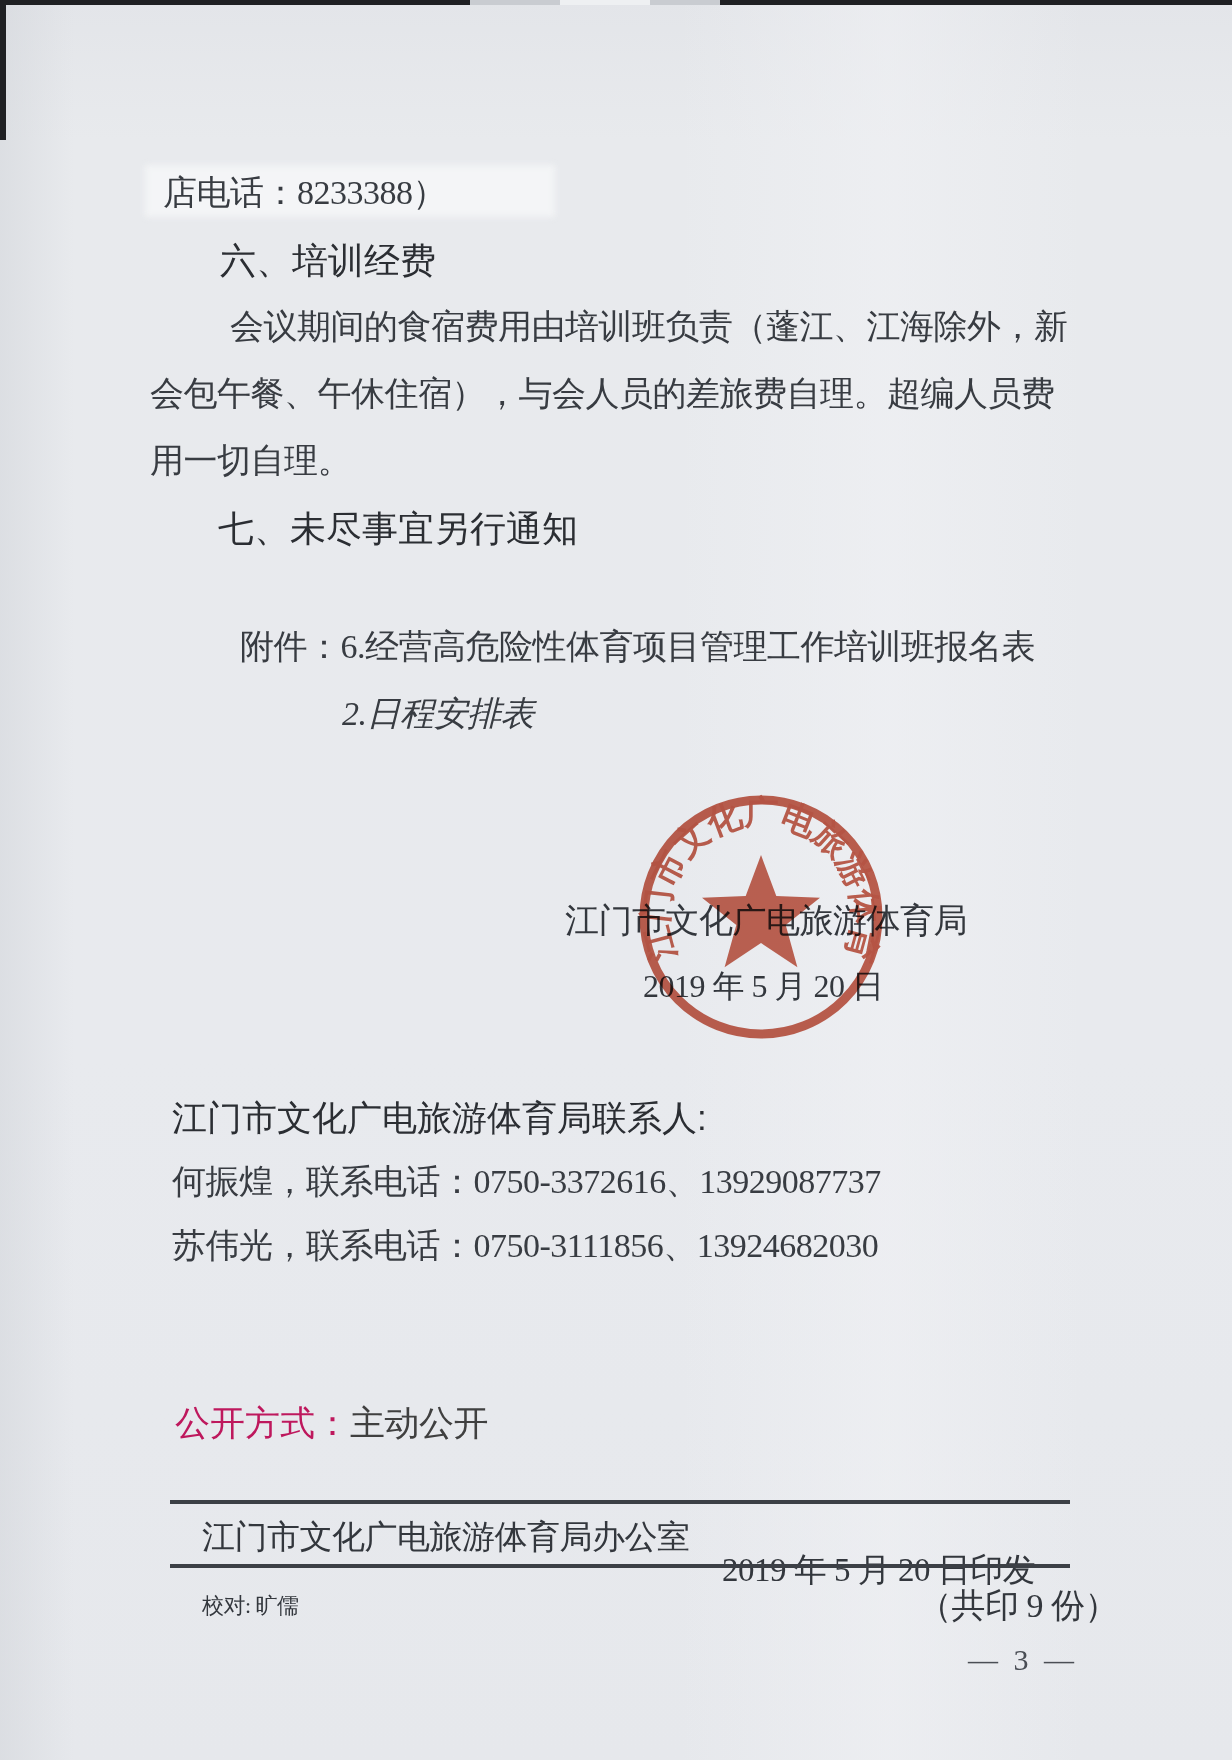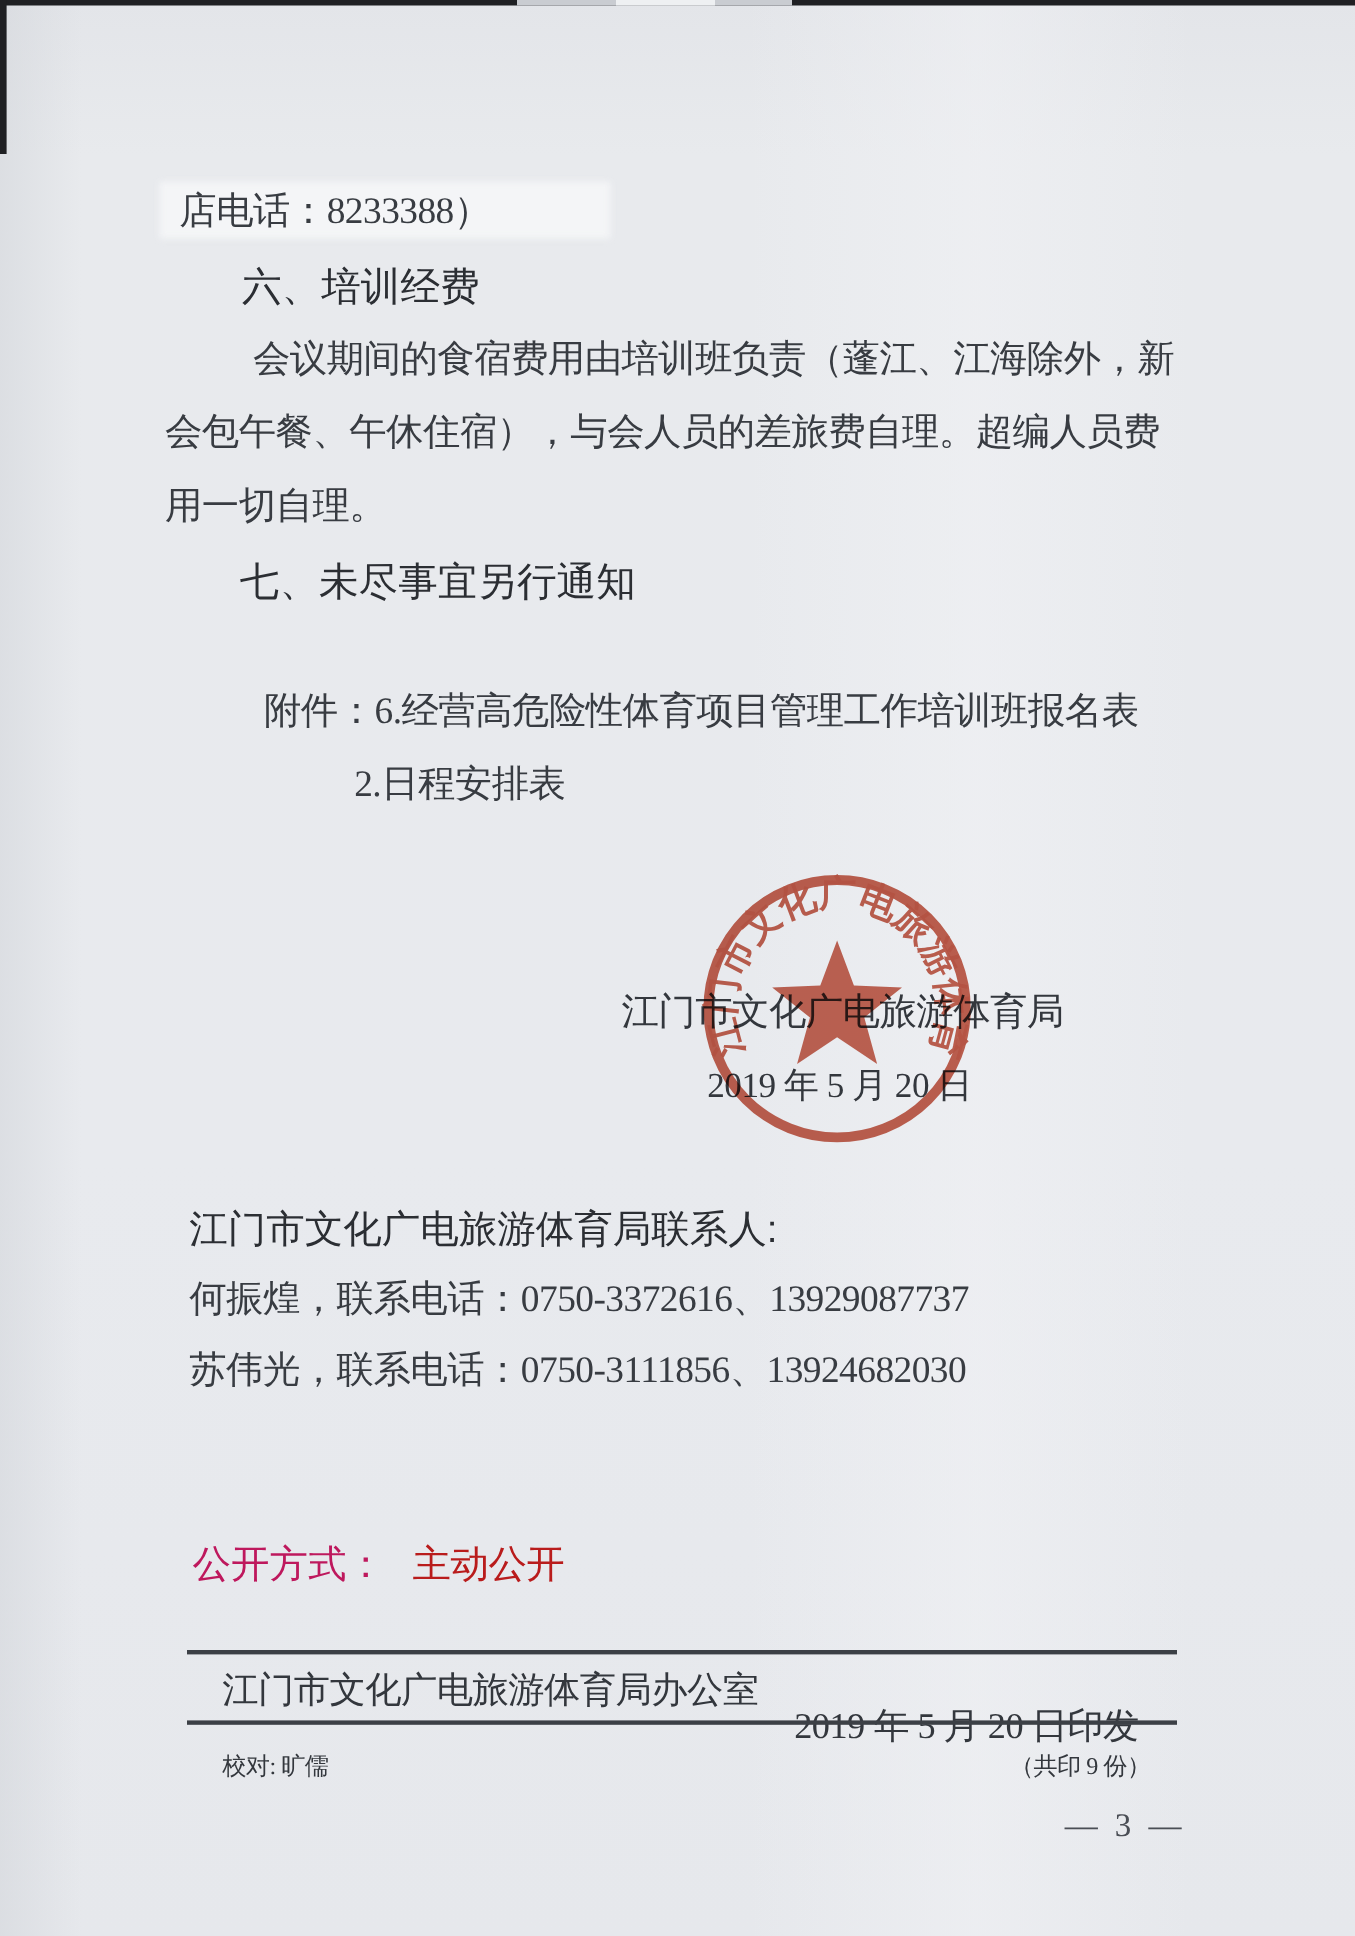--- a/index.html
+++ b/index.html
@@ -35,47 +35,47 @@
 
 <div class="abs hei heading" style="left:220px;top:240px;">六、培训经费</div>
 
 <div class="abs serif body-line" style="left:218px;top:307px;margin-left:12px;">会议期间的食宿费用由培训班负责（蓬江、江海除外，新</div>
 <div class="abs serif body-line" style="left:150px;top:374px;">会包午餐、午休住宿），与会人员的差旅费自理。超编人员费</div>
 <div class="abs serif body-line" style="left:150px;top:441px;">用一切自理。</div>
 
 <div class="abs hei heading" style="left:218px;top:508px;">七、未尽事宜另行通知</div>
 
 <div class="abs serif body-line" style="left:240px;top:627px;">附件：6.经营高危险性体育项目管理工作培训班报名表</div>
-<div class="abs serif body-line" style="left:322px;top:694px;">2.日程安排表</div>
+<div class="abs serif body-line" style="left:342px;top:694px;font-style:italic;">2.日程安排表</div>
 
 <div class="abs serif" style="left:565px;top:901px;font-size:34px;line-height:40px;">江门市文化广电旅游体育局</div>
 <div class="abs serif" style="left:643px;top:968px;font-size:32px;line-height:36px;">2019 年 5 月 20 日</div>
 
 <svg class="seal" width="260" height="260" viewBox="0 0 260 260" style="left:631px;top:787px;">
   <defs>
     <path id="sealArc" d="M 45.7,169.3 A 93,93 0 1 1 214.3,169.3" fill="none"></path>
   </defs>
   <circle cx="130" cy="130" r="117" fill="none" stroke="#bf4c38" stroke-width="9" opacity="0.95"></circle>
   <path d="M130,68 L114.7,109 L71,110.8 L105.3,138 L93.6,180.2 L130,156 L166.4,180.2 L154.7,138 L189,110.8 L145.3,109 Z" fill="#bf4c38" opacity="0.93"></path>
   <text fill="#bf4c38" font-size="34" font-family="Liberation Sans, DejaVu Sans, sans-serif" font-weight="700" opacity="0.95">
     <textPath href="#sealArc">江门市文化广电旅游体育局</textPath>
   </text>
 </svg>
 
 <div class="abs hei" style="left:172px;top:1097px;font-size:35px;line-height:42px;color:#2b2e33;">江门市文化广电旅游体育局联系人:</div>
 <div class="abs serif body-line" style="left:172px;top:1162px;">何振煌，联系电话：0750-3372616、13929087737</div>
 <div class="abs serif body-line" style="left:172px;top:1226px;">苏伟光，联系电话：0750-3111856、13924682030</div>
 
 <div class="abs" style="left:175px;top:1402px;font-size:35px;line-height:42px;">
-  <span class="hei" style="color:#be185d;">公开方式：</span><span class="serif" style="color:#b91c1c;margin-left:25px;">主动公开</span>
+  <span class="hei" style="color:#be185d;">公开方式：</span><span class="serif" style="color:#404040;">主动公开</span>
 </div>
 
 <div class="rule" style="top:1500px;"></div>
 
 <div class="abs serif" style="left:202px;top:1518px;font-size:33px;line-height:38px;">江门市文化广电旅游体育局办公室</div>
 <div class="abs serif" style="left:722px;top:1518px;font-size:33px;line-height:38px;margin-top:33px;">2019 年 5 月 20 日印发</div>
 
 <div class="rule" style="top:1564px;"></div>
 
 <div class="abs serif" style="left:202px;top:1587px;font-size:22px;line-height:38px;">校对: 旷儒</div>
-<div class="abs serif" style="left:918px;top:1587px;font-size:22px;line-height:38px;">（共印 9 份）</div>
+<div class="abs serif" style="left:918px;top:1587px;font-size:34px;line-height:38px;">（共印 9 份）</div>
 
 <div class="abs serif" style="left:968px;top:1643px;font-size:30px;line-height:34px;color:#4a4e55;letter-spacing:4px;">— 3 —</div>
 
 </body></html>

